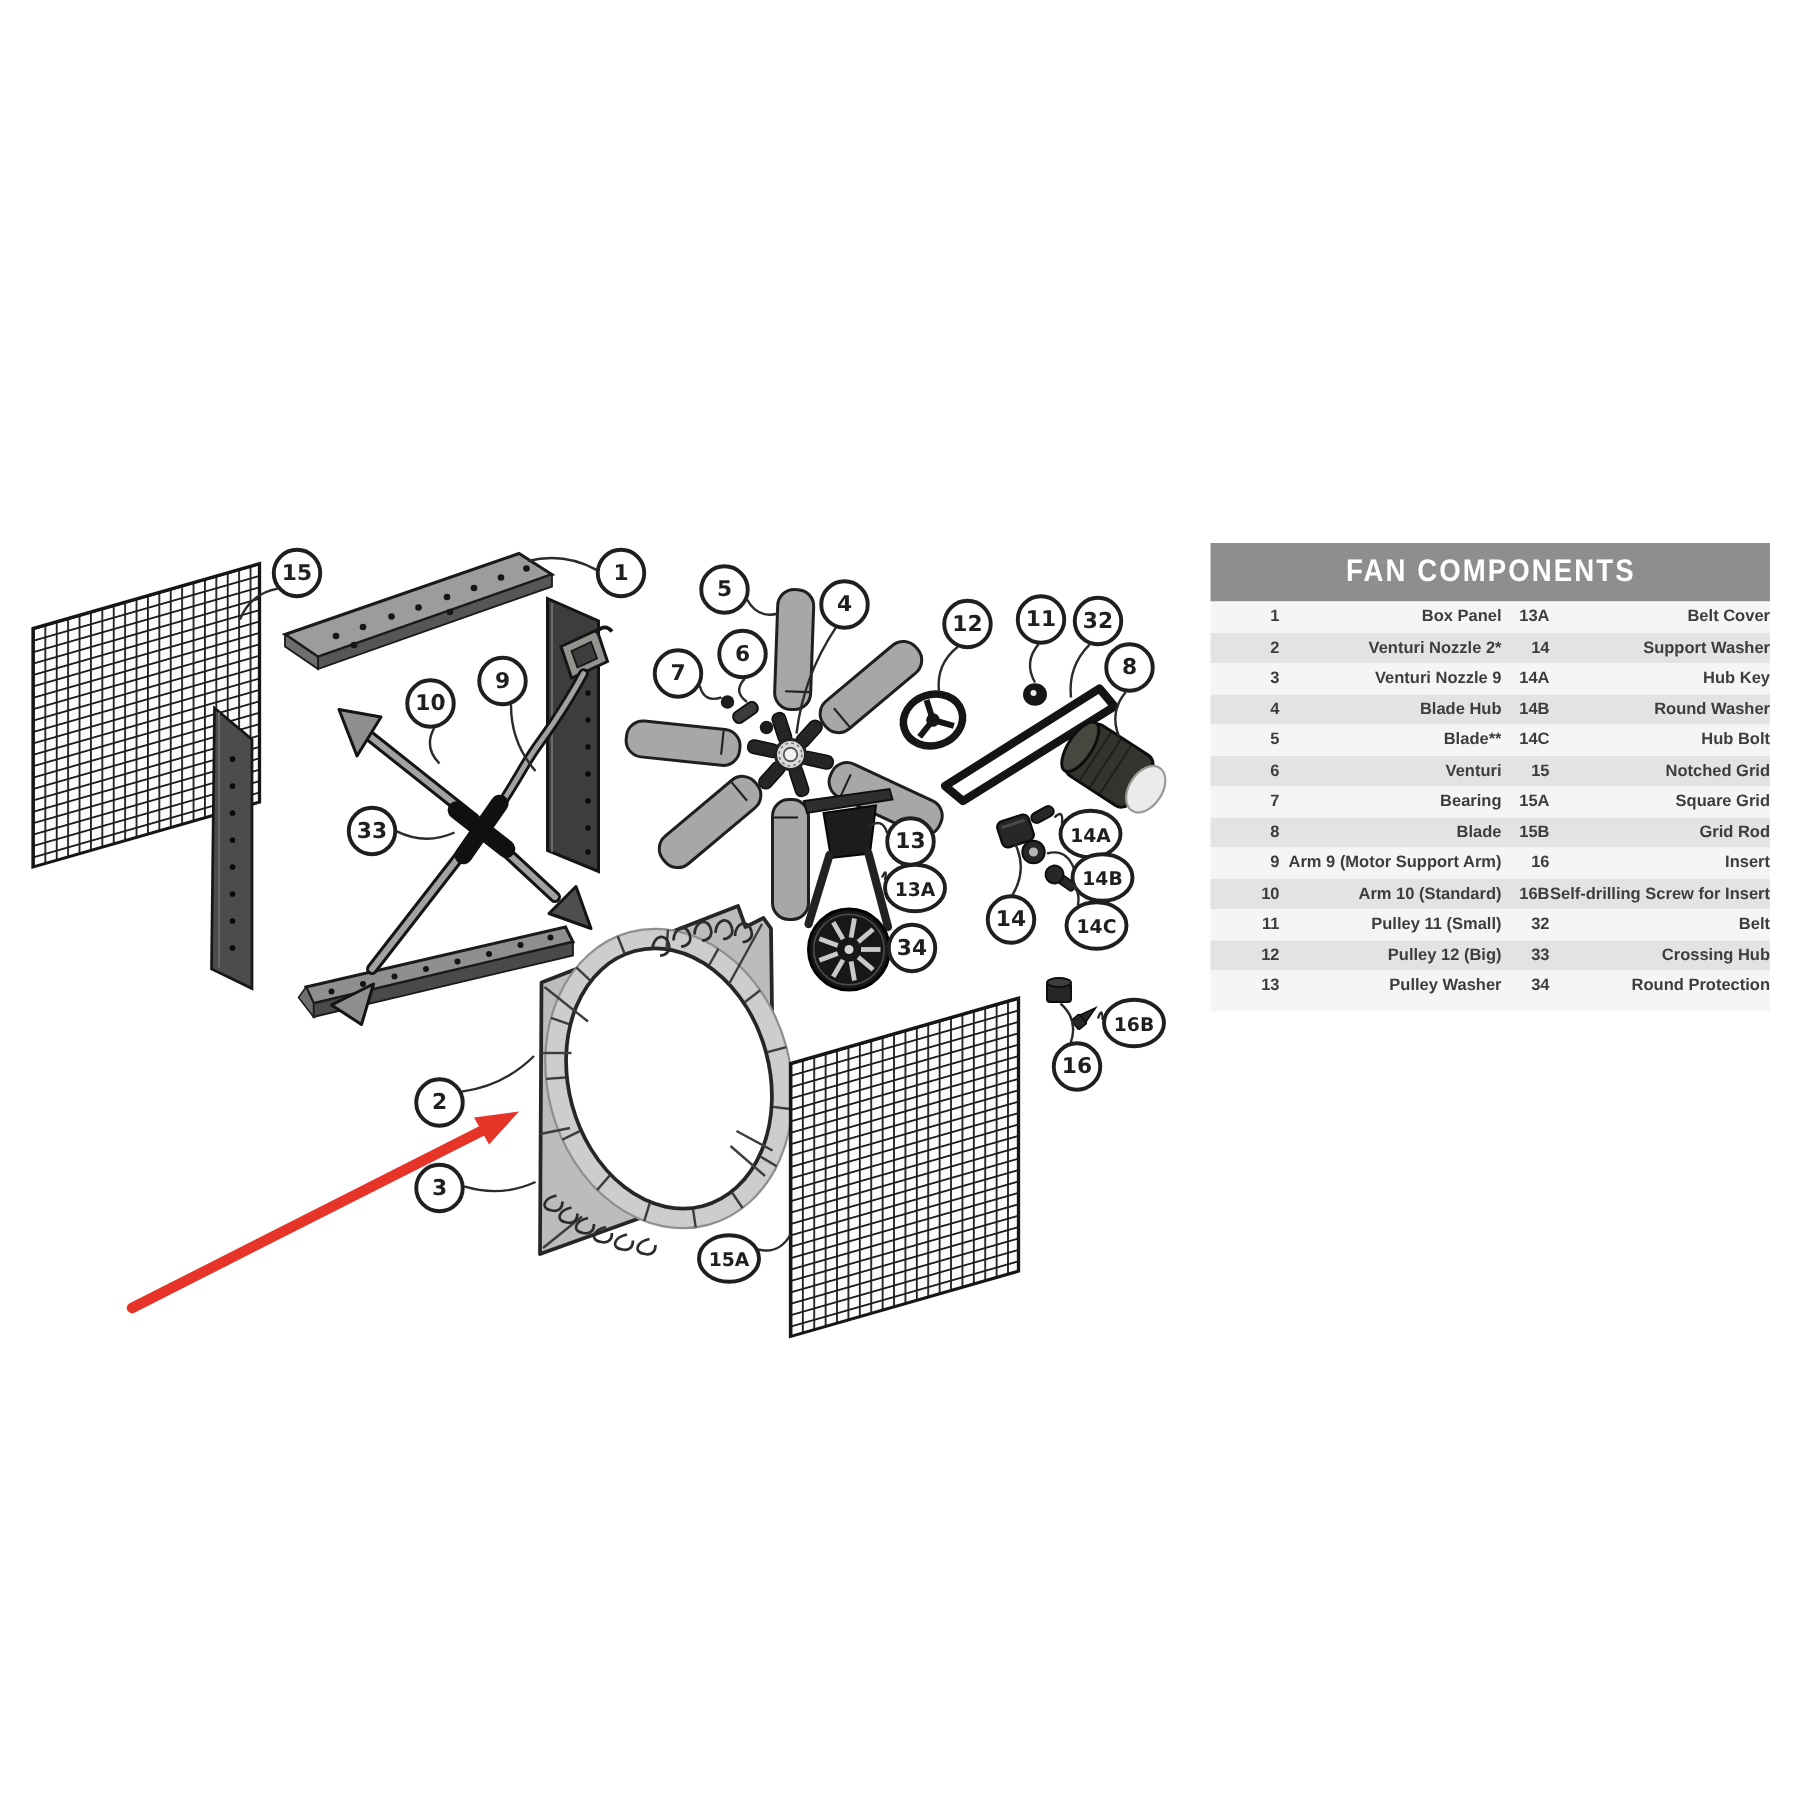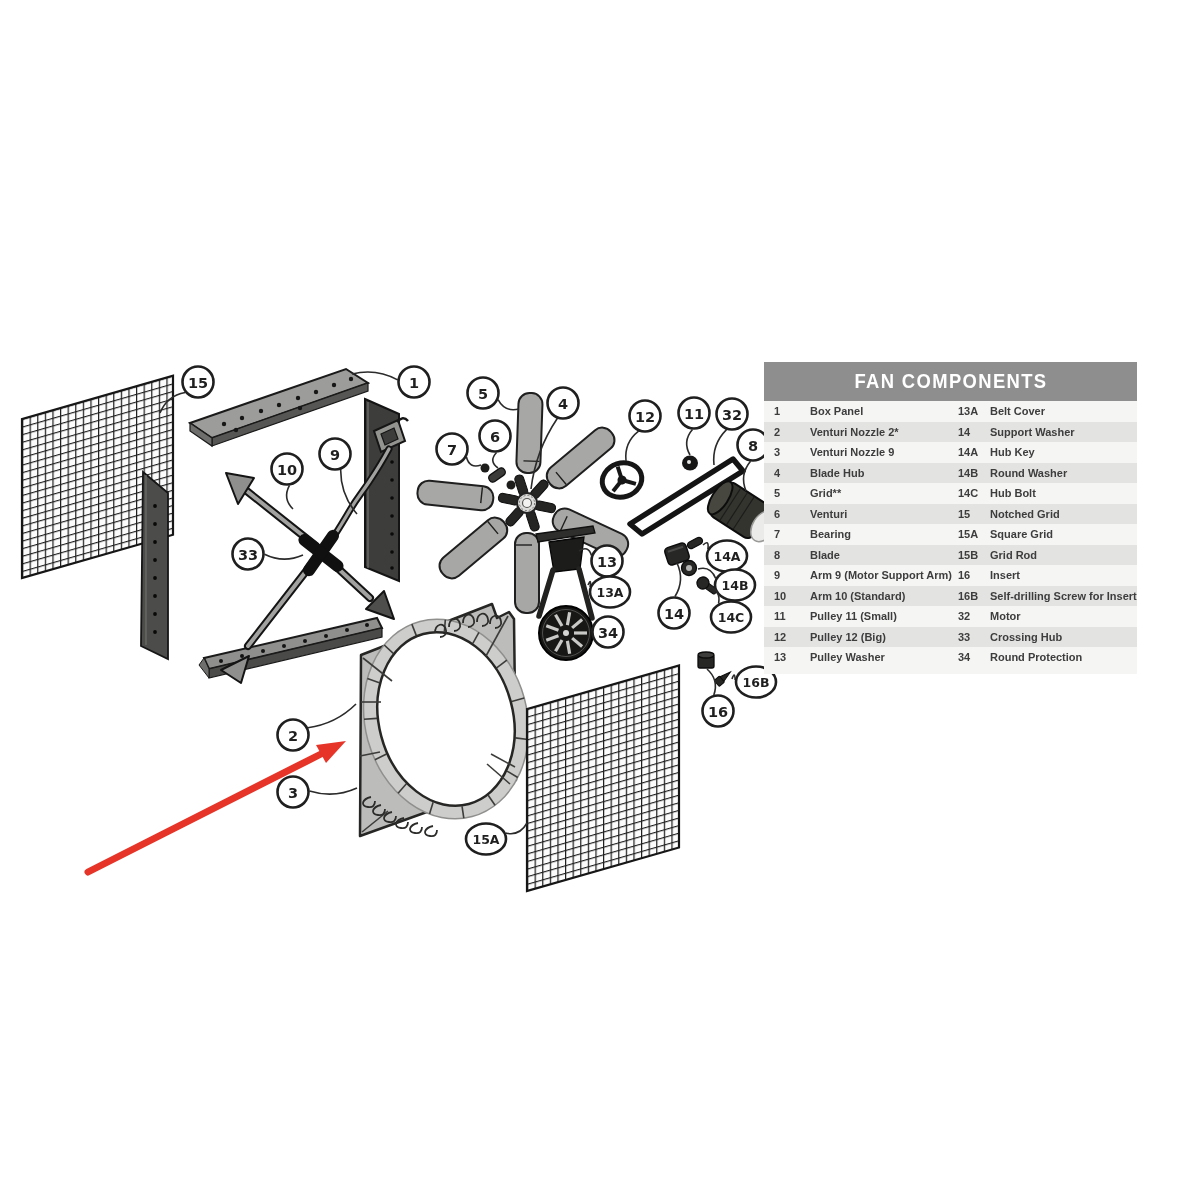--- a/index.html
+++ b/index.html
@@ -1,20 +1,20 @@
 <!DOCTYPE html>
 <html style="--header-bg: #8e8e8e; --row-light: #f5f5f4; --row-dark: #e3e3e2; --ink: #1f1f1f; --arrow-red: #e63428;"><head>
 <meta charset="utf-8">
 <style>
   html,body{margin:0;padding:0;background:#ffffff;}
   .stage{position:relative;width:1200px;height:1200px;background:#fff;overflow:hidden;
          font-family:"Liberation Sans",sans-serif;margin-top:12px;}
   .stage svg{position:absolute;left:0;top:0;}
   
-  .parts-table{position:absolute;left:764px;top:350px;width:373px;}
+  .parts-table{position:absolute;left:807px;top:350px;width:373px;text-align:right;}
   .pt-header{height:39px;background:var(--header-bg,#8e8e8e);display:flex;align-items:center;justify-content:center;}
   .pt-header span{color:#ffffff;font-weight:bold;font-size:20px;letter-spacing:1.5px;
                   transform:scaleX(.92) scaleY(1.04);white-space:nowrap;}
   .pt-body{width:100%;}
   .pt-row{height:20.5px;display:flex;align-items:center;font-size:11px;font-weight:700;
           color:#3d3d3d;white-space:nowrap;}
   .pt-row.odd{background:var(--row-light,#f5f5f4);}
   .pt-row.even{background:var(--row-dark,#e3e3e2);}
   .pt-footer{height:6px;background:var(--row-light,#f5f5f4);}
   .c-no1{width:36px;padding-left:10px;flex:none;}
@@ -493,21 +493,21 @@
           <span class="c-name2">Hub Key</span>
         </div>
         <div class="pt-row even">
           <span class="c-no1">4</span>
           <span class="c-name1">Blade Hub</span>
           <span class="c-no2">14B</span>
           <span class="c-name2">Round Washer</span>
         </div>
         <div class="pt-row odd">
           <span class="c-no1">5</span>
-          <span class="c-name1">Grid**</span>
+          <span class="c-name1">Blade**</span>
           <span class="c-no2">14C</span>
           <span class="c-name2">Hub Bolt</span>
         </div>
         <div class="pt-row even">
           <span class="c-no1">6</span>
           <span class="c-name1">Venturi</span>
           <span class="c-no2">15</span>
           <span class="c-name2">Notched Grid</span>
         </div>
         <div class="pt-row odd">
@@ -531,21 +531,21 @@
         <div class="pt-row even">
           <span class="c-no1">10</span>
           <span class="c-name1">Arm 10 (Standard)</span>
           <span class="c-no2">16B</span>
           <span class="c-name2">Self-drilling Screw for Insert</span>
         </div>
         <div class="pt-row odd">
           <span class="c-no1">11</span>
           <span class="c-name1">Pulley 11 (Small)</span>
           <span class="c-no2">32</span>
-          <span class="c-name2">Motor</span>
+          <span class="c-name2">Belt</span>
         </div>
         <div class="pt-row even">
           <span class="c-no1">12</span>
           <span class="c-name1">Pulley 12 (Big)</span>
           <span class="c-no2">33</span>
           <span class="c-name2">Crossing Hub</span>
         </div>
         <div class="pt-row odd">
           <span class="c-no1">13</span>
           <span class="c-name1">Pulley Washer</span>

